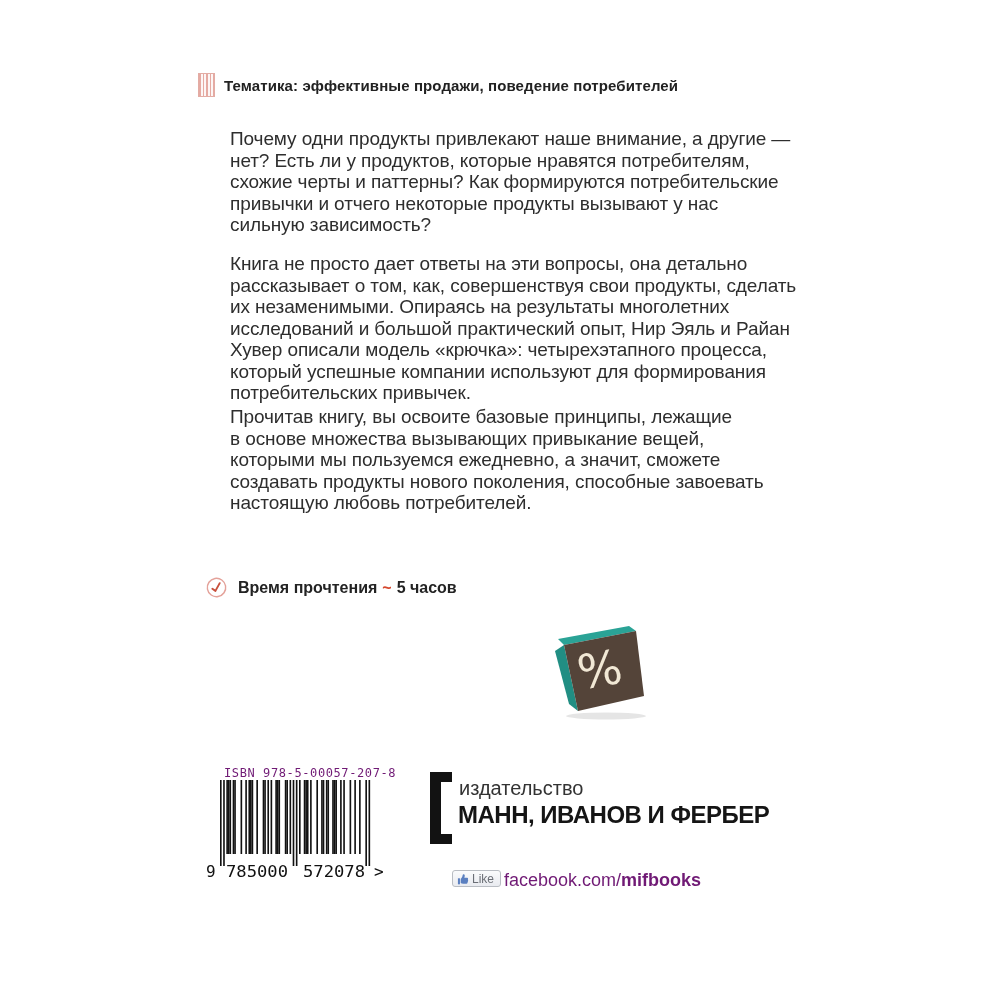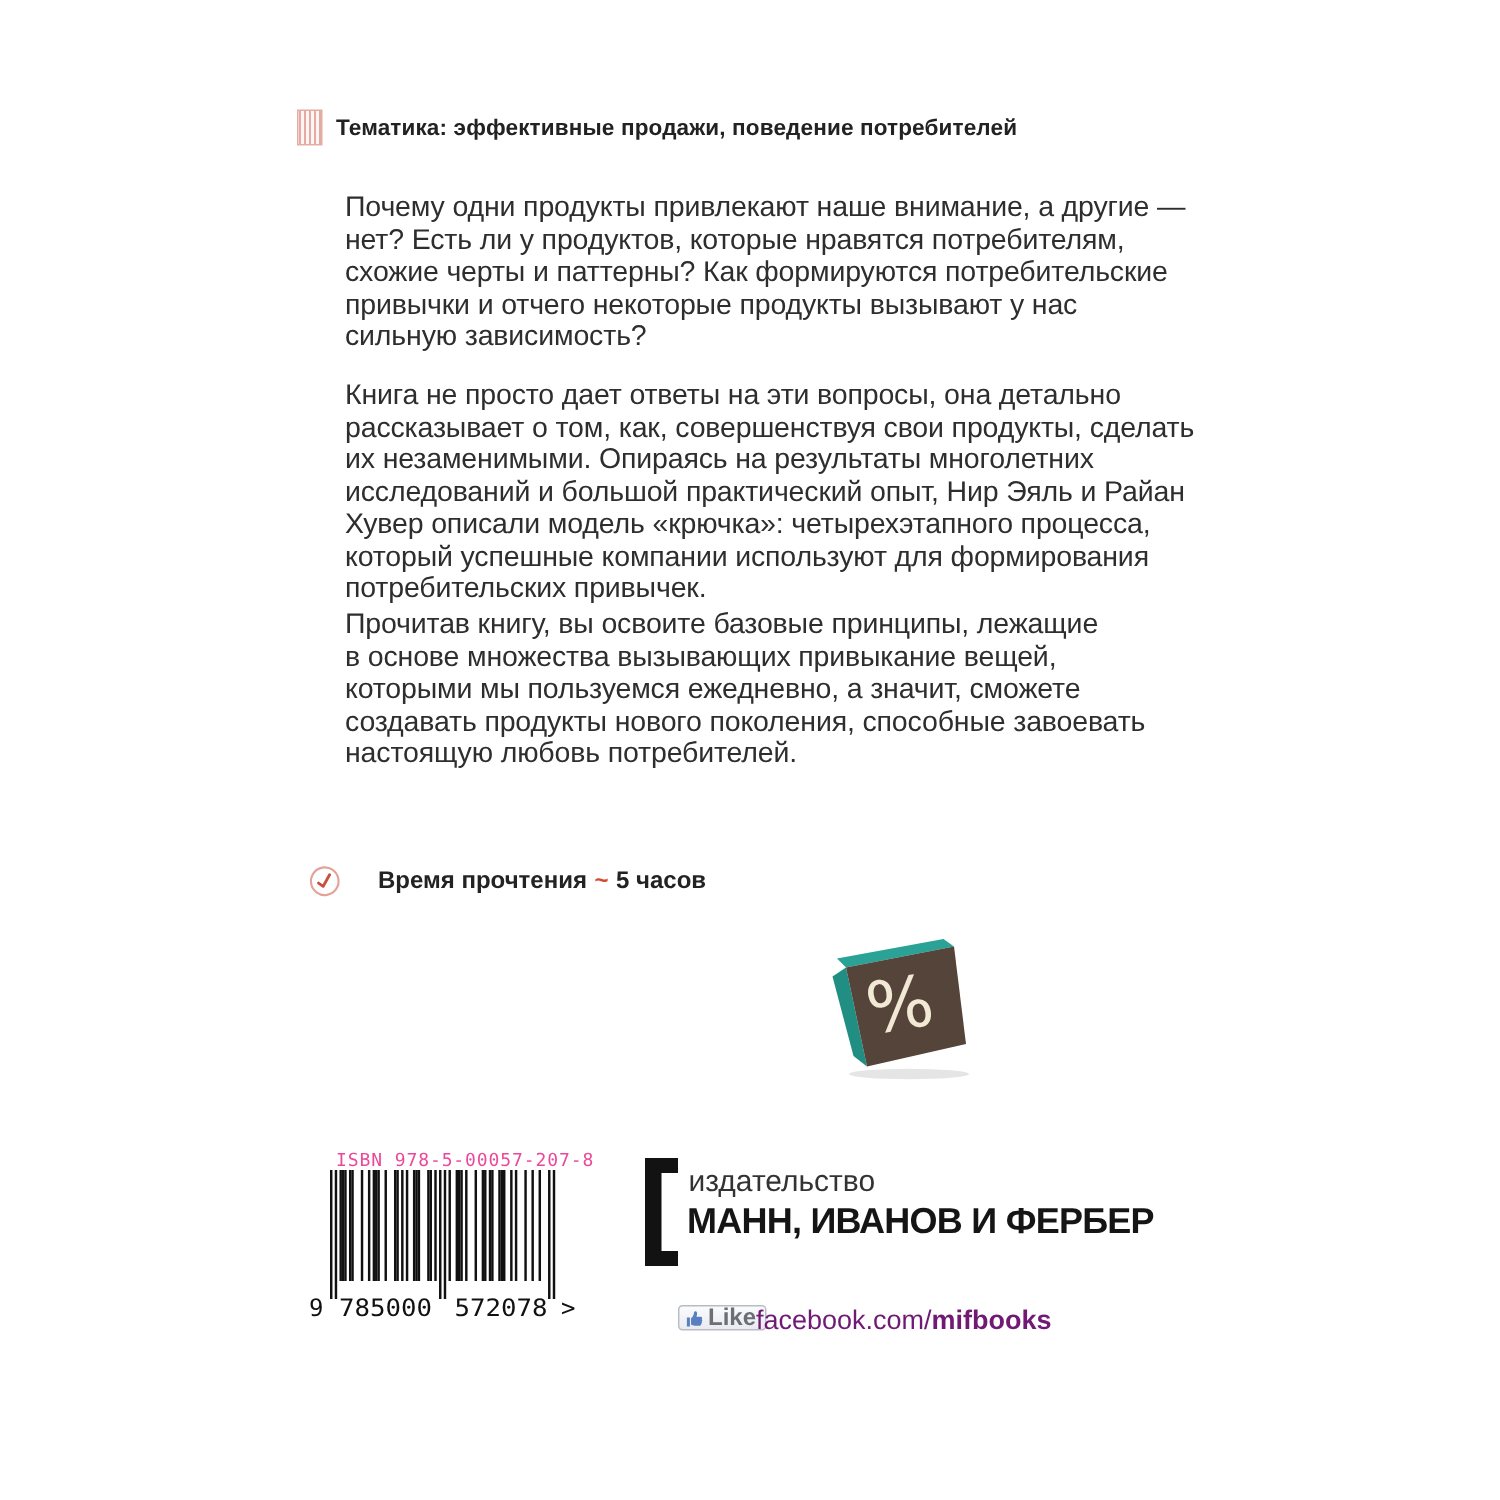--- a/index.html
+++ b/index.html
@@ -26,30 +26,30 @@
   }
   .topic-label{font-size:15px;font-weight:bold;color:#222;letter-spacing:0.1px;}
   
   .para{
     position:absolute;left:230px;width:600px;margin:0;
     font-size:19px;line-height:21.5px;white-space:pre-line;color:var(--text-color);
     letter-spacing:-0.1px;
   }
   .p1{top:128px;} .p2{top:253px;} .p3{top:406px;} .p4{top:534px;}
   
-  .reading-row{position:absolute;left:205px;top:576px;display:flex;align-items:center;gap:24px;}
+  .reading-row{position:absolute;left:205px;top:576px;display:flex;align-items:center;gap:10px;}
   .check-icon{transform:rotate(-10deg);}
   .reading-label{font-size:16px;font-weight:bold;color:#232323;}
   .reading-tilde{color:var(--accent-red);font-weight:bold;margin:0 5px;}
   
   .percent-cube{position:absolute;left:548px;top:624px;}
   
   .isbn-label{
     position:absolute;left:224px;top:766px;
-    font-family:"DejaVu Sans Mono",monospace;font-size:12px;color:#ec4899;letter-spacing:0.6px;white-space:nowrap;
+    font-family:"DejaVu Sans Mono",monospace;font-size:12px;color:#701a75;letter-spacing:0.6px;white-space:nowrap;
   }
   .barcode-svg{position:absolute;left:206px;top:780px;}
   .barcode-digits{font-family:"DejaVu Sans Mono",monospace;font-size:16px;fill:#111;}
   
   .site-block{position:absolute;left:230px;top:886px;font-size:17px;line-height:22px;color:#2b2b2b;}
   .site-block .bold{font-weight:bold;color:#1c1c1c;}
   
   .pub-bracket{
     position:absolute;left:430px;top:772px;width:22px;height:72px;box-sizing:border-box;
     border-left:11px solid #121212;border-top:10px solid #121212;border-bottom:10px solid #121212;
@@ -59,21 +59,21 @@
   
   .social-text{position:absolute;font-size:18px;color:#701a75;white-space:nowrap;}
   .social-text .bold{font-weight:bold;}
   .fb-text{left:504px;top:870px;} .tw-text{left:504px;top:901px;} .vk-text{left:504px;top:931px;}
   .like-button{
     position:absolute;left:452px;top:870px;height:17px;box-sizing:border-box;
     display:inline-flex;align-items:center;gap:3px;padding:1px 6px 1px 4px;
     border:1px solid #b9bdc3;border-radius:3px;
     background:linear-gradient(#fafbfc,#e9ebf0);
   }
-  .like-label{font-size:16px;color:#6b6f76;font-weight:bold;}
+  .like-label{font-size:12px;color:#6b6f76;font-weight:normal;}
   .twitter-icon{position:absolute;left:455px;top:897px;}
   .vk-icon{
     position:absolute;left:460px;top:927px;width:23px;height:23px;border-radius:4px;
     background:var(--vk-blue);display:flex;align-items:center;justify-content:center;
   }
   .vk-letter{color:#fff;font-weight:bold;font-size:14px;font-family:"DejaVu Sans",sans-serif;}
 </style>
 </head>
 <body>
 

